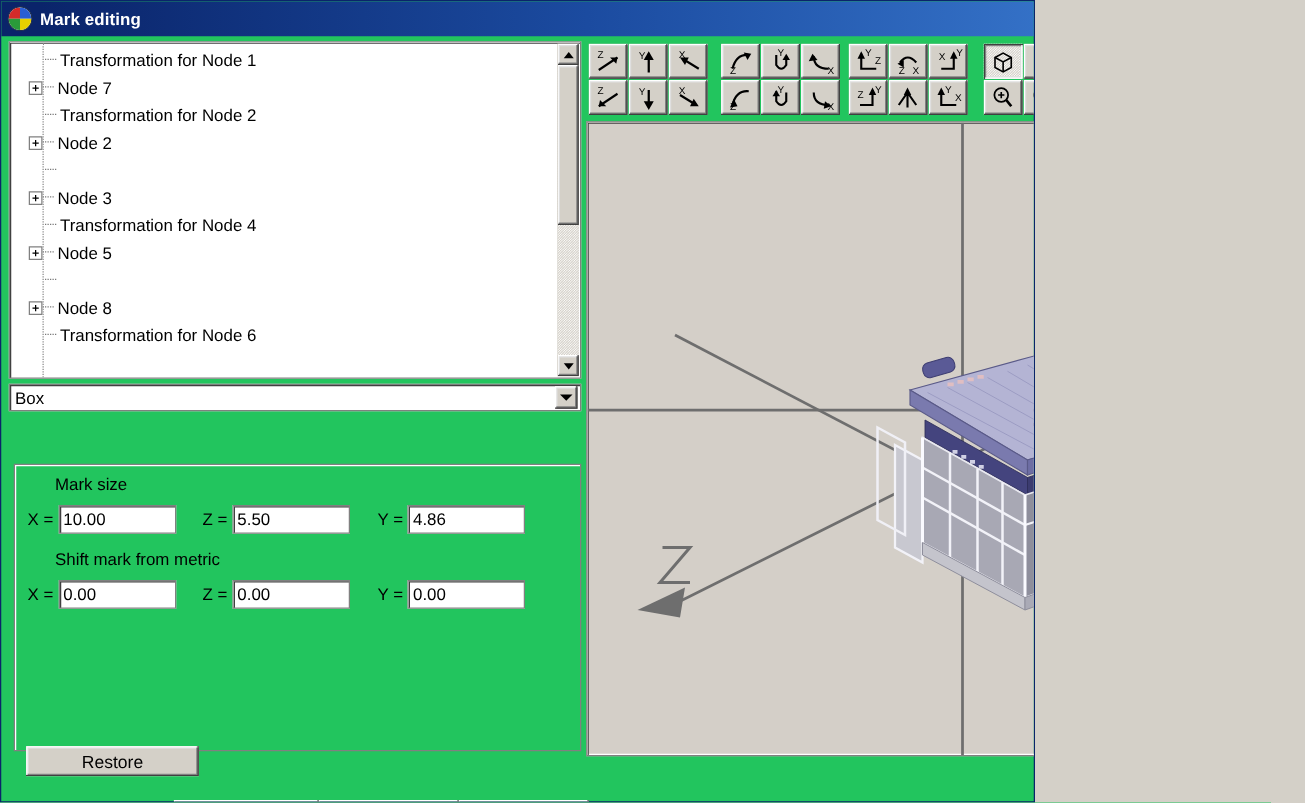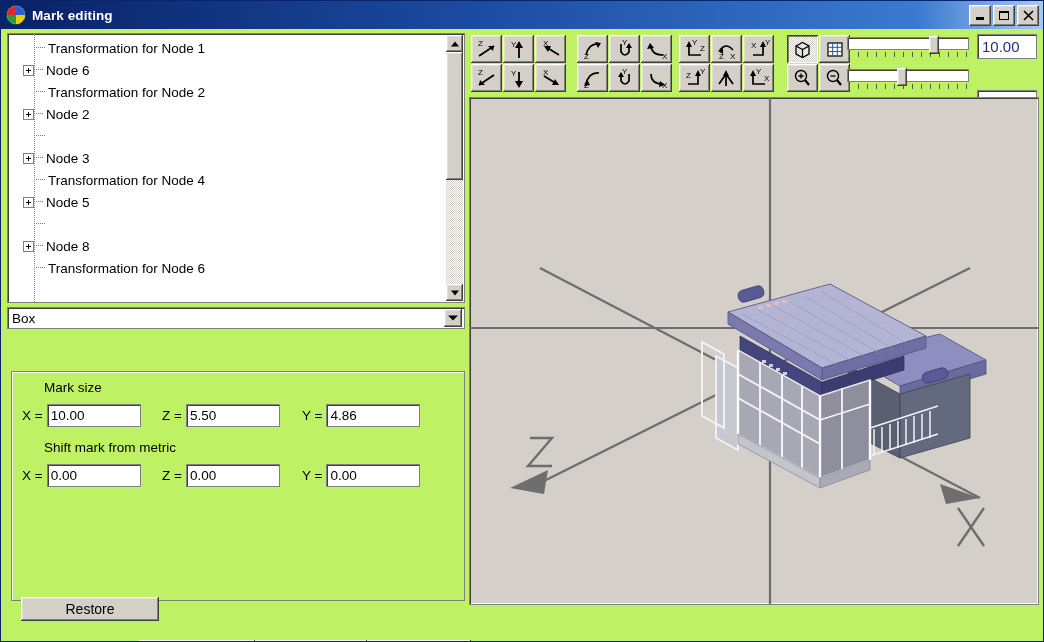--- a/index.html
+++ b/index.html
@@ -3,22 +3,22 @@
 <meta charset="utf-8">
 <style>
   html,body{margin:0;padding:0;}
   body{
     width:1044px;height:642px;overflow:hidden;
     font-family:"Liberation Sans", sans-serif;
     font-size:13px;
     background:#d4d0c8;
   }
   #app{
-    position:relative;width:1044px;height:642px;
-    background:#bef264;
+    position:relative;width:828px;height:642px;
+    background:#22c55e;
     border:1px solid #0a246a;
     box-sizing:border-box;
     overflow:hidden;
   }
   
   #titlebar{
     position:absolute;left:0;top:0;width:1042px;height:28px;
     background:linear-gradient(to right,#0a246a 0%,#0a246a 3%,#1b4ba0 45%,#3a7ad0 88%,#a6caf0 100%);
     display:flex;align-items:center;
   }
@@ -258,21 +258,21 @@
         <div id="tree-rows">
             <div class="trow">
               <span class="tspacer" style="width: 28px;"></span>
               <span class="tdots"></span>
               <span class="tlabel">Transformation for Node 1</span>
             </div>
             <div class="trow">
               <span class="tspacer" style="width: 11px;"></span>
               <span class="tglyph plus" style="--gx: 4px;"></span>
               <span class="tdots"></span>
-              <span class="tlabel">Node 6</span>
+              <span class="tlabel">Node 7</span>
             </div>
             <div class="trow">
               <span class="tspacer" style="width: 28px;"></span>
               <span class="tdots"></span>
               <span class="tlabel">Transformation for Node 2</span>
             </div>
             <div class="trow">
               <span class="tspacer" style="width: 11px;"></span>
               <span class="tglyph plus" style="--gx: 4px;"></span>
               <span class="tdots"></span>

